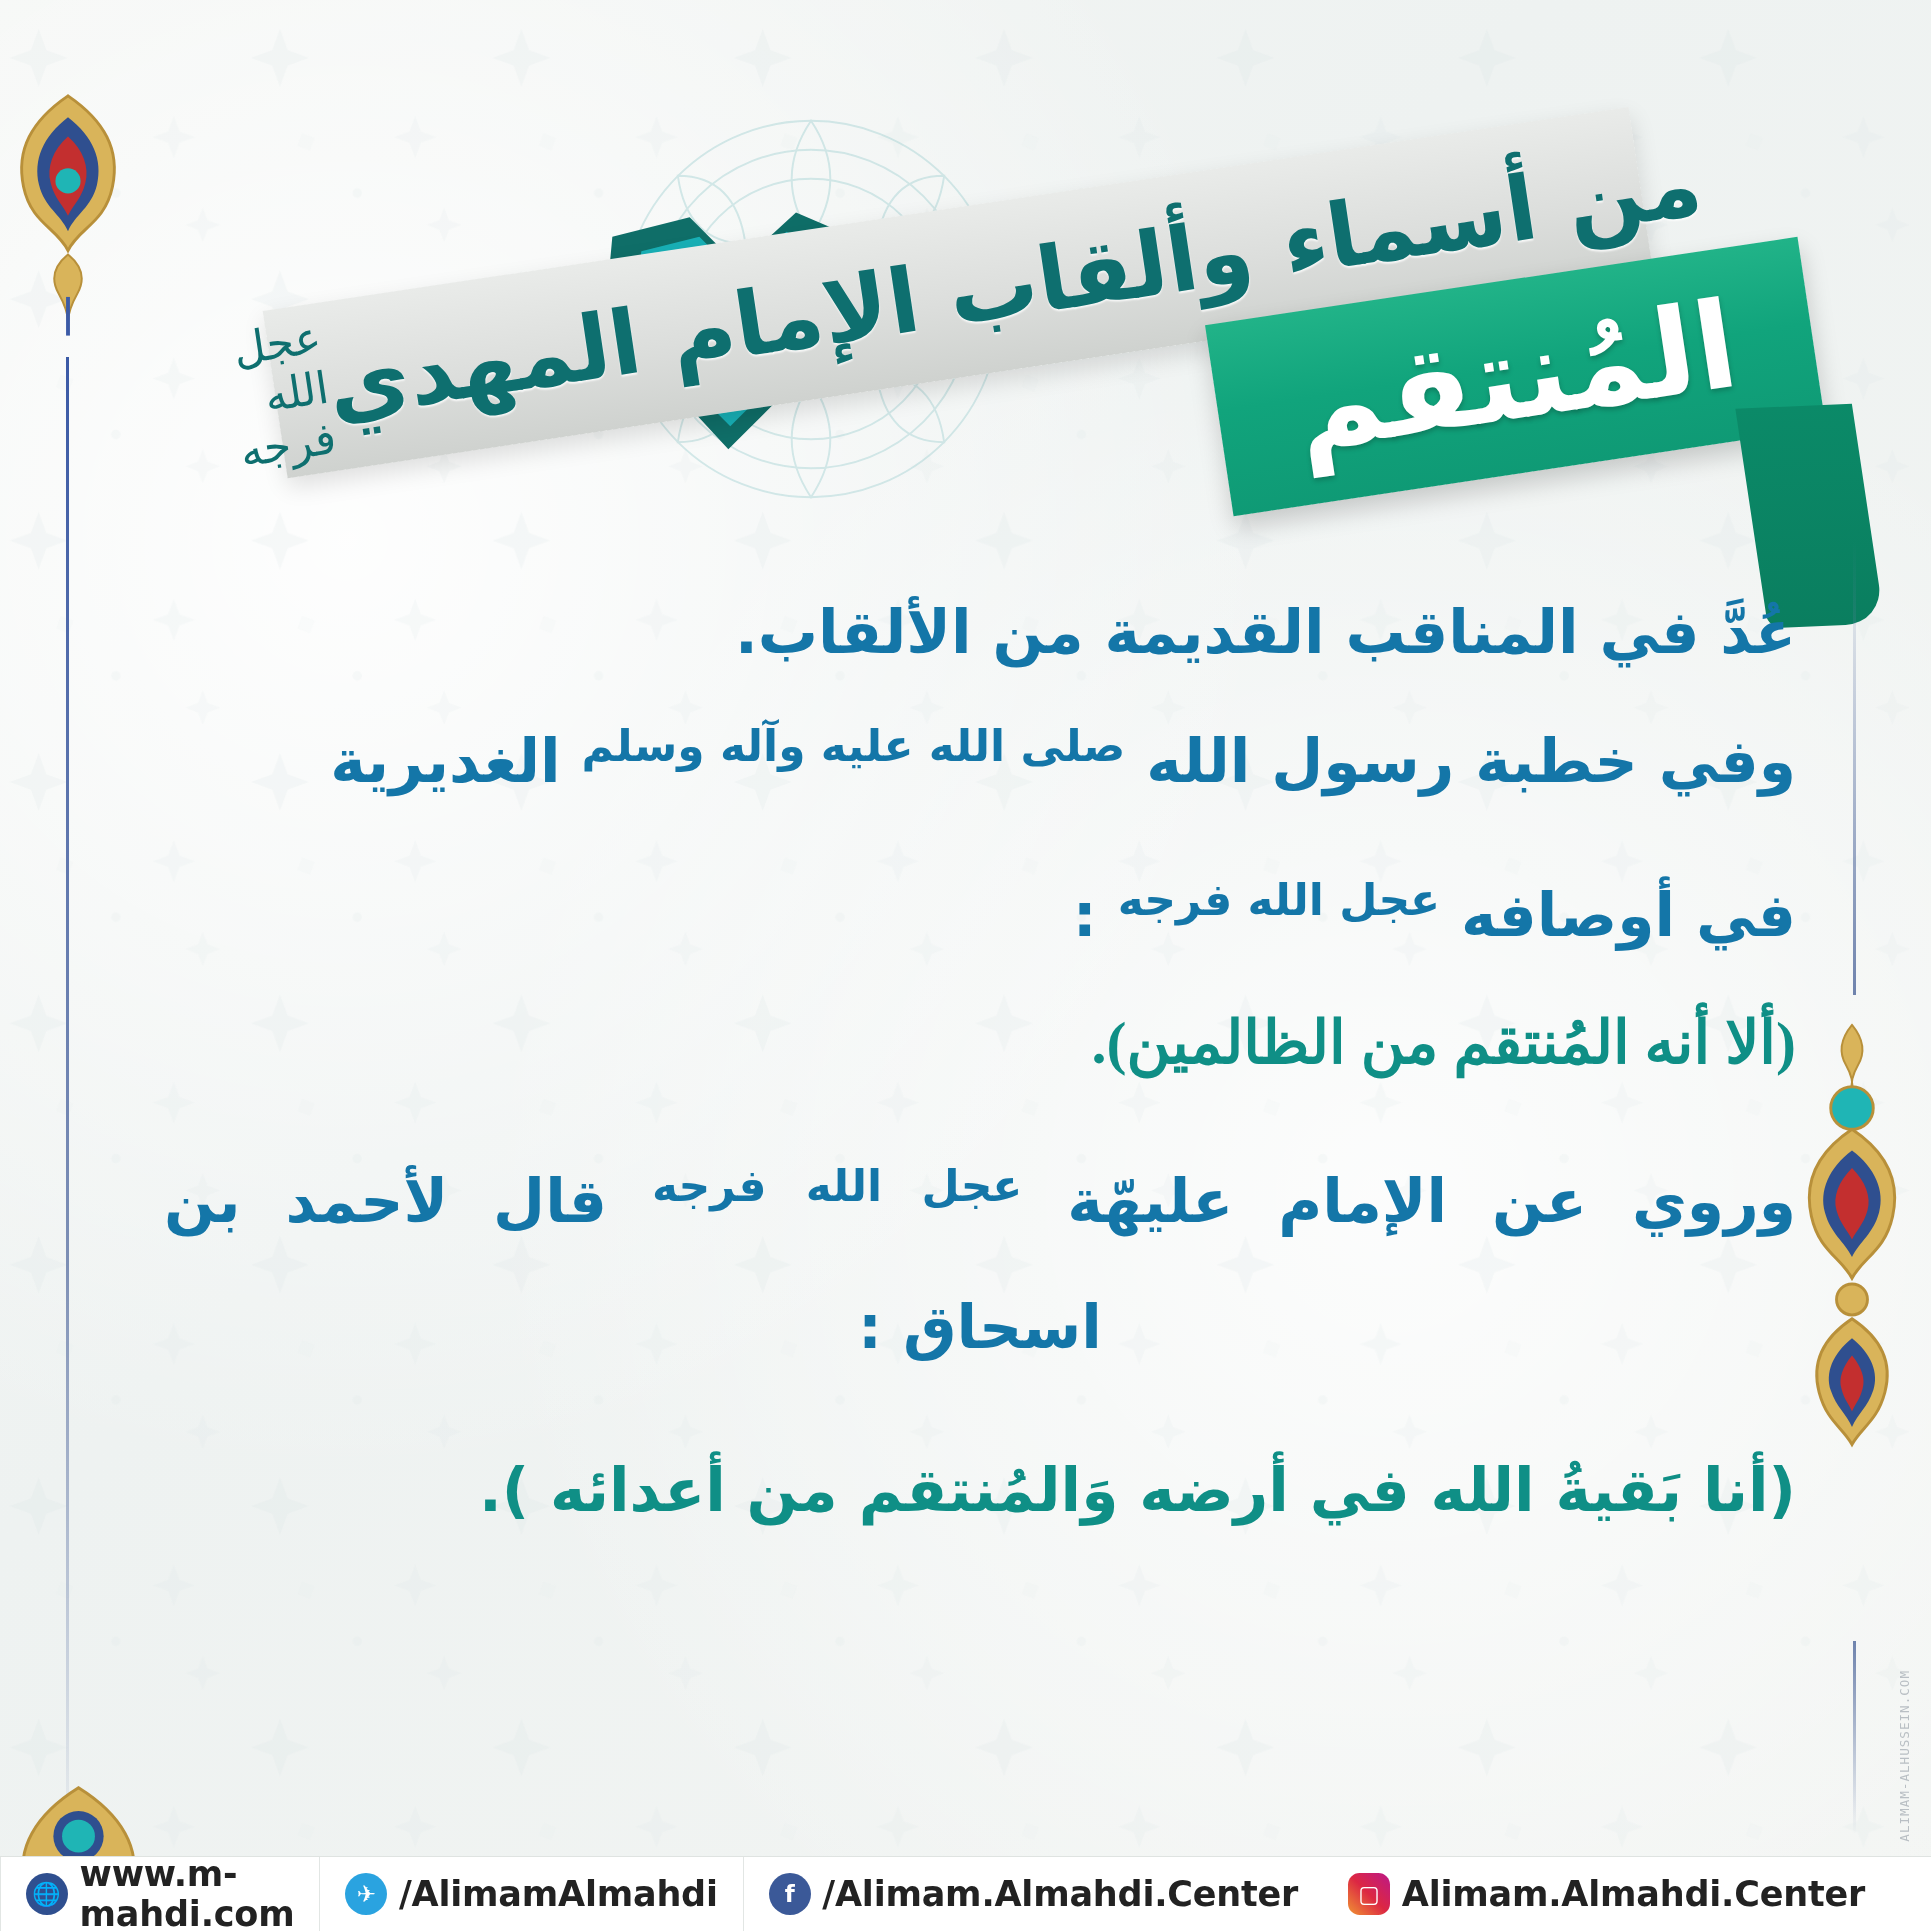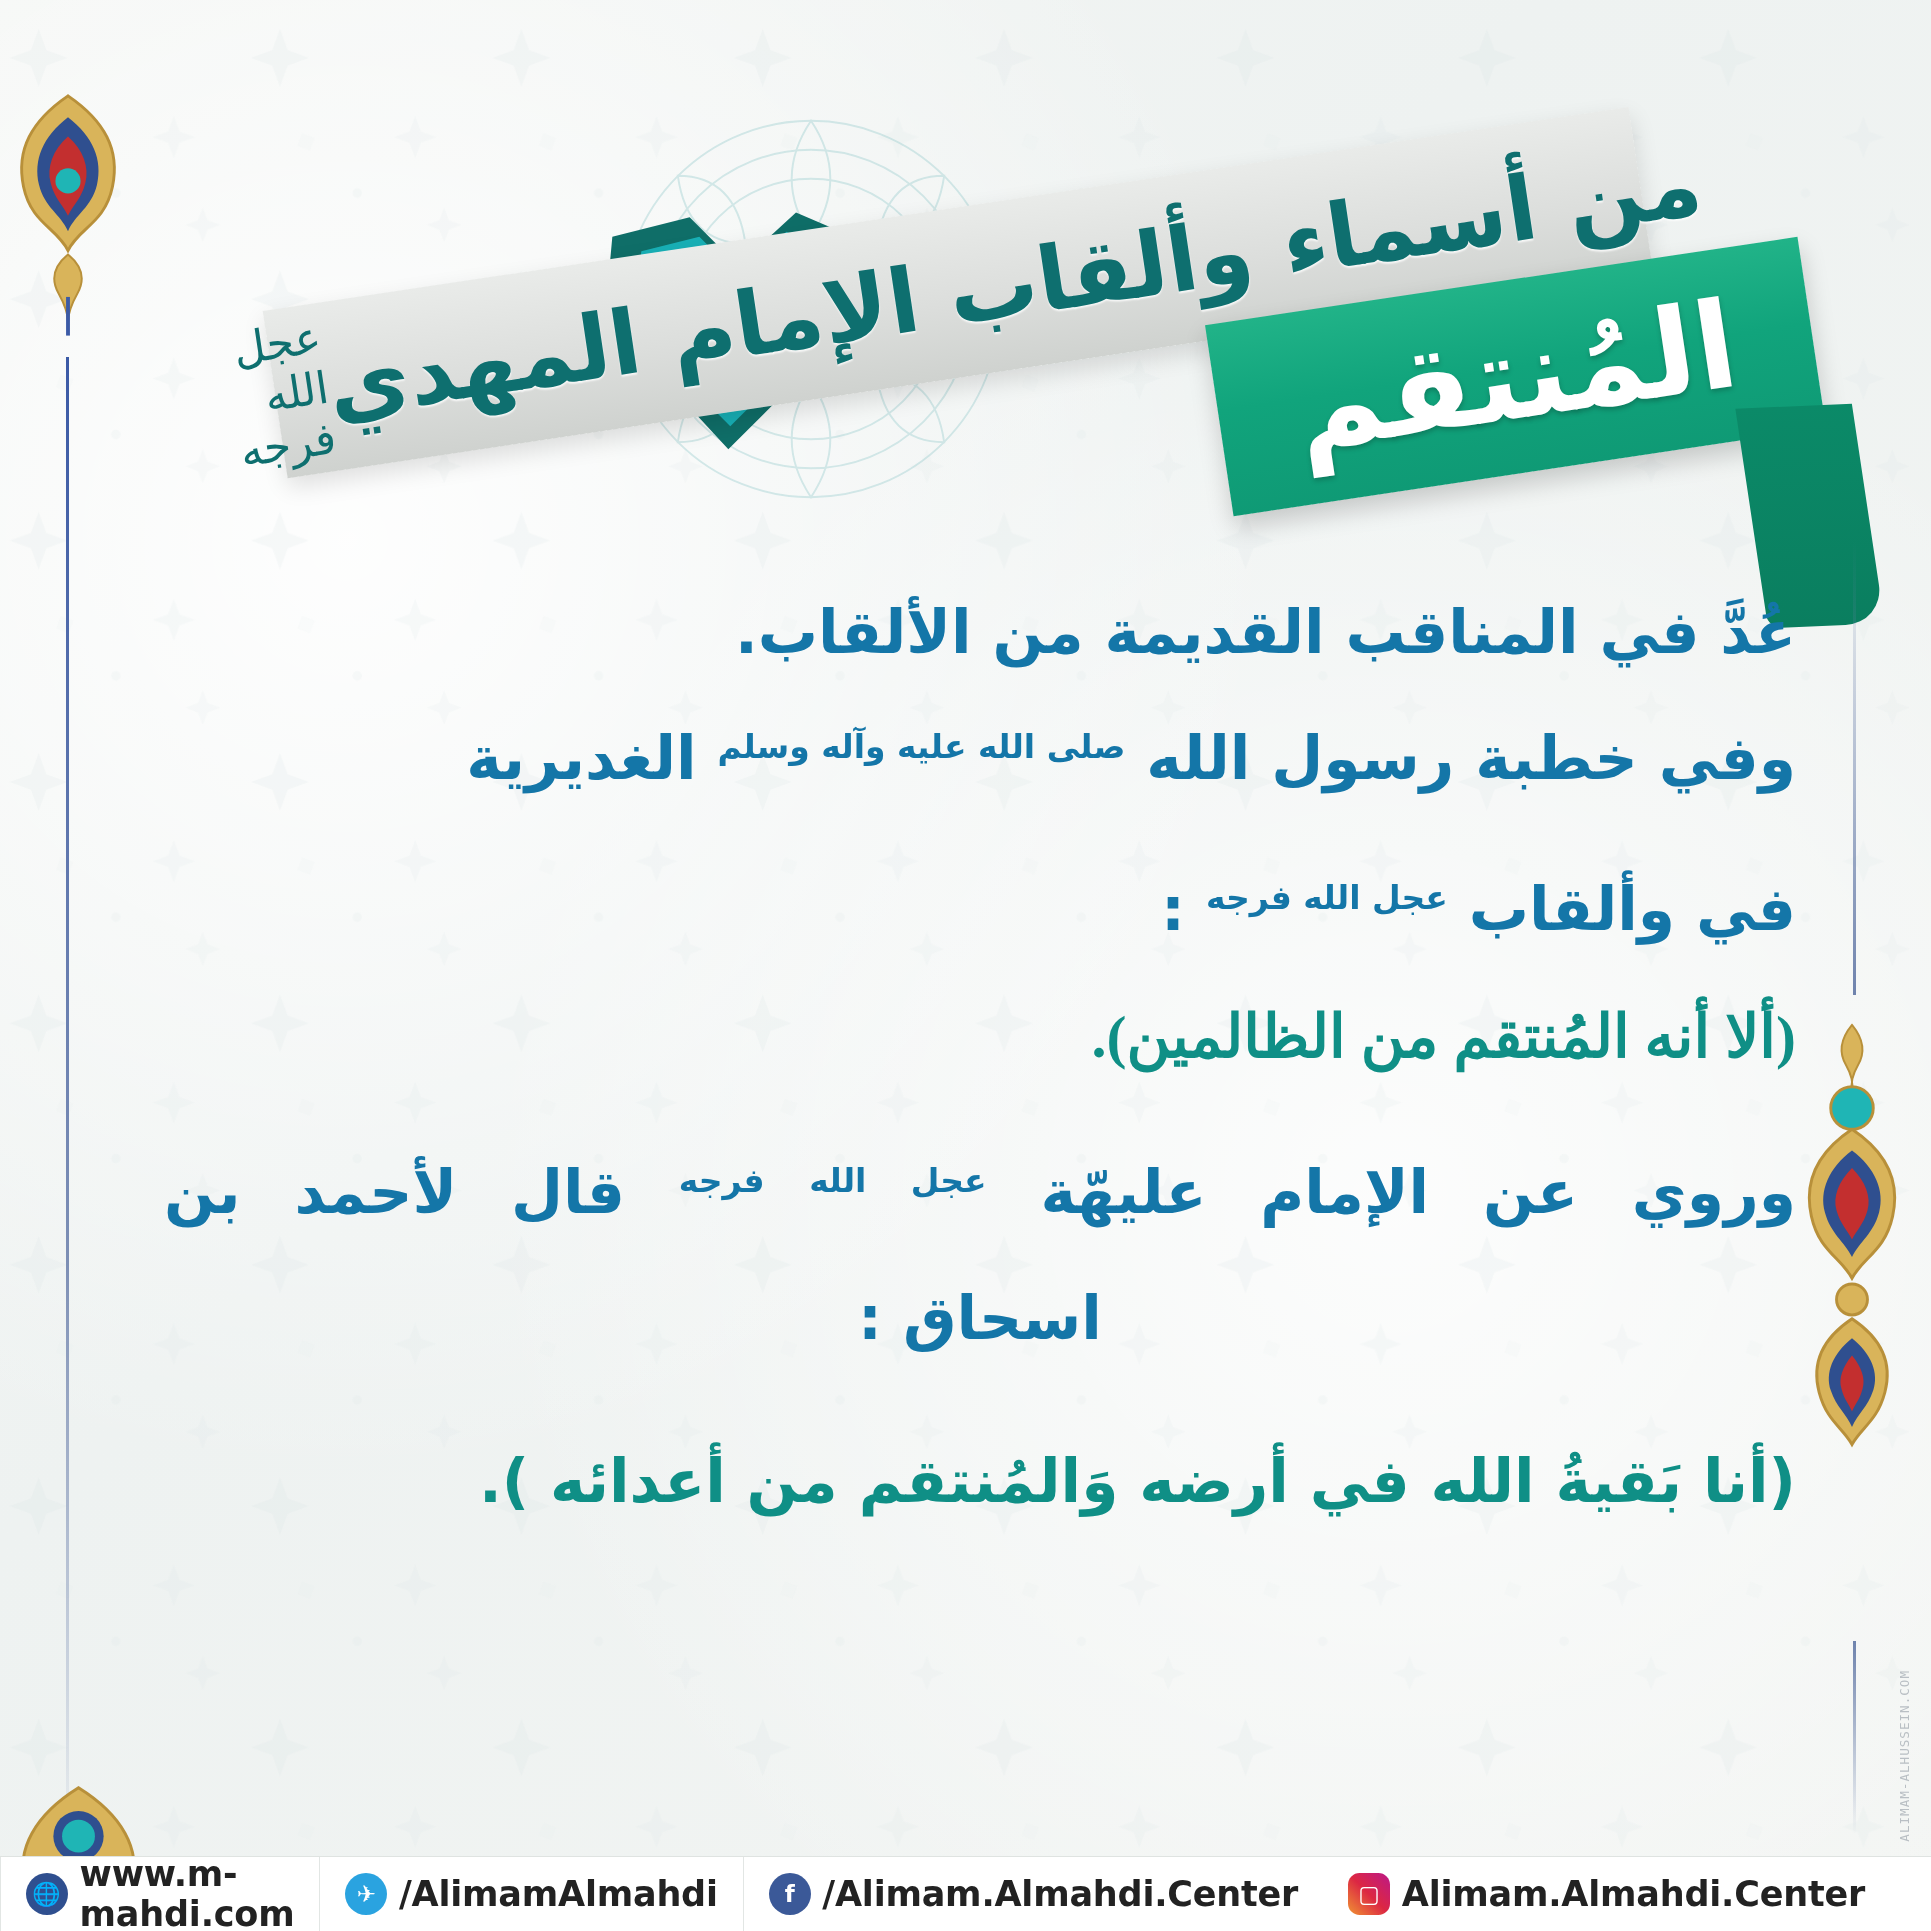--- a/index.html
+++ b/index.html
@@ -185,21 +185,21 @@
     color: #1476a8;
     font-size: 60px;
     font-weight: bold;
     line-height: 1.55;
     margin-bottom: 33px;
     direction: rtl;
   }
   .line.quote { color: #0f8f86; }
 
   .small-mark {
-    font-size: 33px;
+    font-size: 44px;
     vertical-align: super;
     color: #1476a8;
   }
 
   .l1 { margin-top: 0; padding-left: 241px; }
   .l2 { margin-top: 17.4px; padding-left: 77px; }
   .l3 { margin-top: 58px; padding-left: 348px; }
   .l4 { margin-top: 35px; padding-left: 406px; color:#0f8f86;font-family:Liberation Serif, serif; }
   .l5 { margin-top: 62px; padding-left: 0; text-align: justify; text-align-last: justify; }
   .l6 { margin-top: 3.9px; padding-left: 0; text-align: center; direction: rtl; }
@@ -375,21 +375,21 @@
 
     <div class="line l1">عُدَّ في المناقب القديمة من الألقاب.</div>
 
     <div class="line l2">
       <span>وفي خطبة رسول الله</span>
       <span class="small-mark">صلى الله عليه وآله وسلم</span>
       <span>الغديرية</span>
     </div>
 
     <div class="line l3">
-      <span>في وألقاب</span>
+      <span>في أوصافه</span>
       <span class="small-mark">عجل الله فرجه</span>
       <span>:</span>
     </div>
 
     <div class="line l4 quote">(ألا أنه المُنتقم من الظالمين).</div>
 
     <div class="line l5">
       <span>وروي عن الإمام عليهّة</span>
       <span class="small-mark">عجل الله فرجه</span>
       <span>قال لأحمد بن</span>

